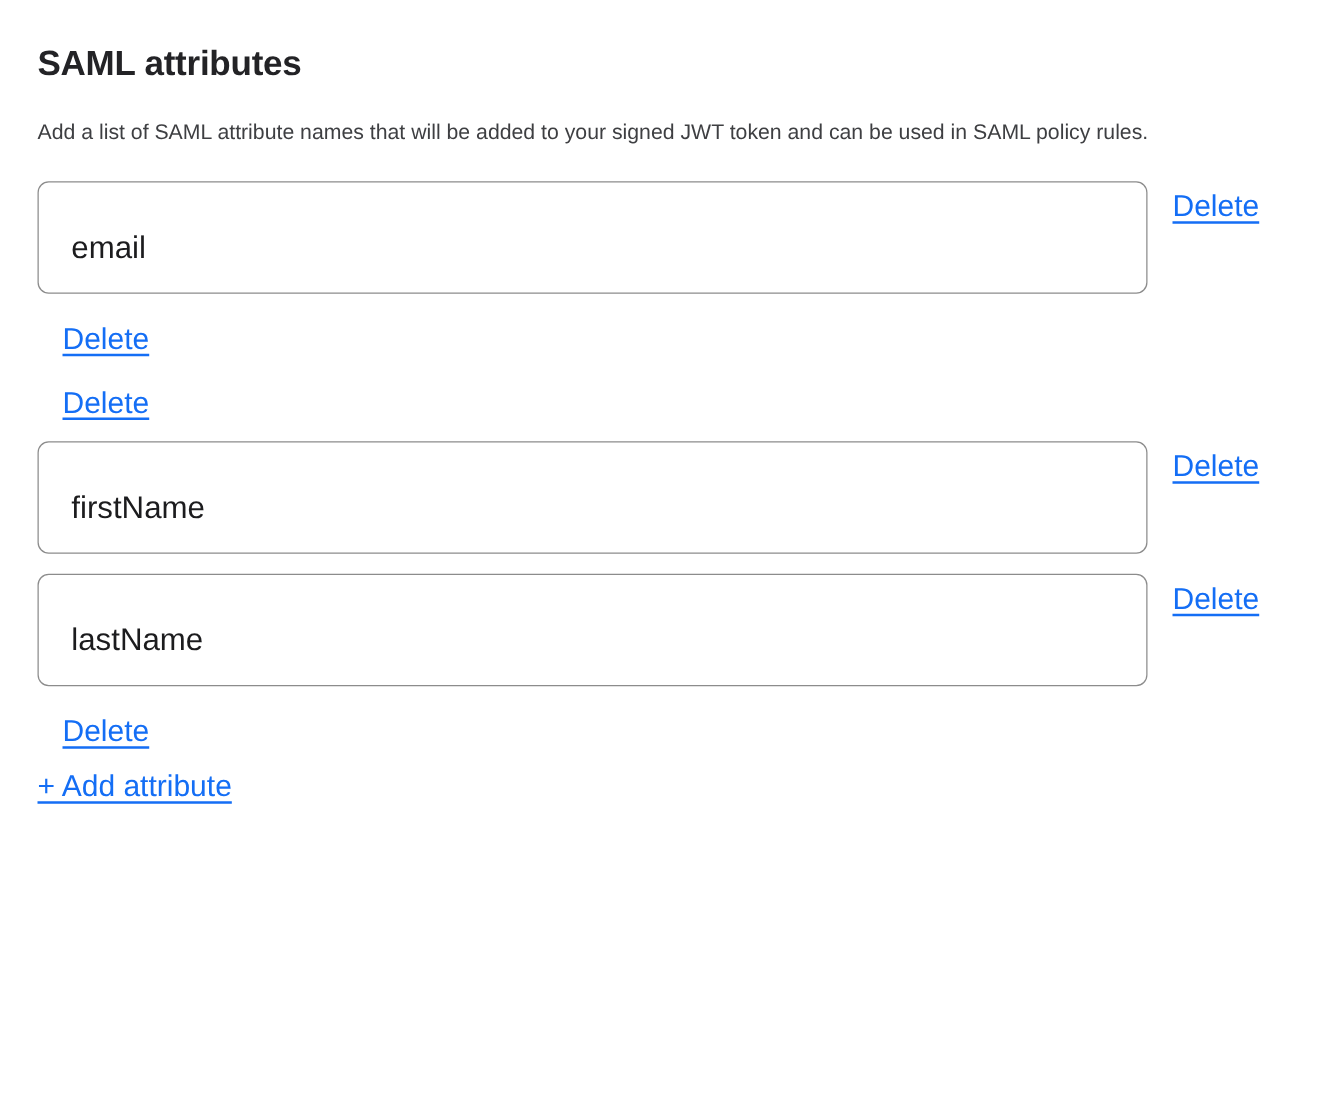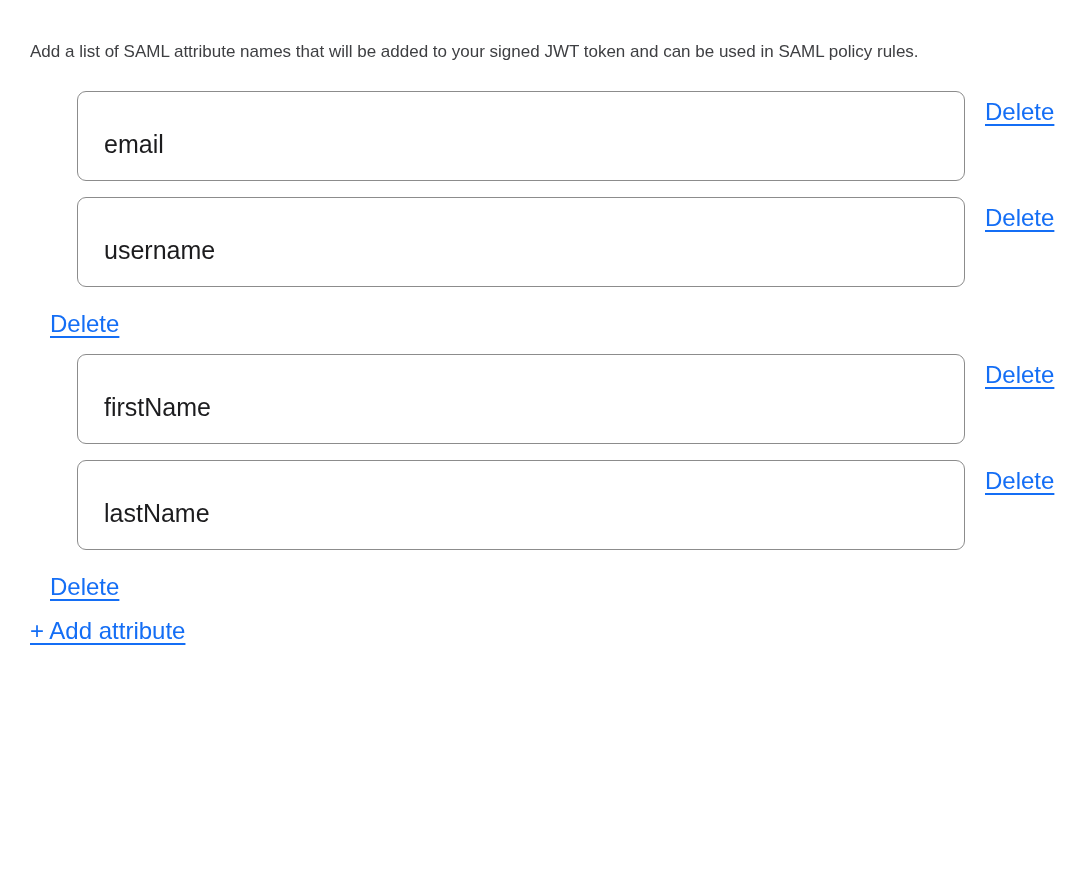--- a/index.html
+++ b/index.html
@@ -39,21 +39,20 @@
     width: 888px;
     height: 90px;
     border: 1.5px solid #8c8c8c;
     border-radius: 9px;
     background: #ffffff;
     font-family: "Liberation Sans", sans-serif;
     font-size: 25px;
     color: #1c1c1e;
     padding: 16px 20px 0 26px;
     outline: none;
-    margin-left: 47px;
   }
   a.link {
     color: #146ef5;
     text-underline-offset: 4px;
     text-decoration-thickness: 1.5px;
     cursor: pointer;
   }
   .delete-link {
     margin-left: 20px;
     margin-top: 7px;
@@ -63,32 +62,32 @@
   .add-link {
     display: inline-block;
     font-size: 24px;
   }
 </style>
 </head>
 <body>
 
 <div>
 
+  <h1 class="section-title">SAML attributes</h1>
 
   <p class="section-description">Add a list of SAML attribute names that will be added to your signed JWT token and can be used in SAML policy rules.</p>
 
   <div>
 
     <div class="attr-row">
       <input type="text" class="attr-input" value="email" style="">
       <a class="link delete-link" href="#">Delete</a>
     </div>
 
     <div class="attr-row">
-      <input type="text" class="attr-input" value="username" style="">
       <a class="link delete-link" href="#">Delete</a>
     </div>
 
     <div class="attr-row">
       <a class="link delete-link" href="#">Delete</a>
     </div>
 
     <div class="attr-row">
       <input type="text" class="attr-input" value="firstName" style="">
       <a class="link delete-link" href="#">Delete</a>

